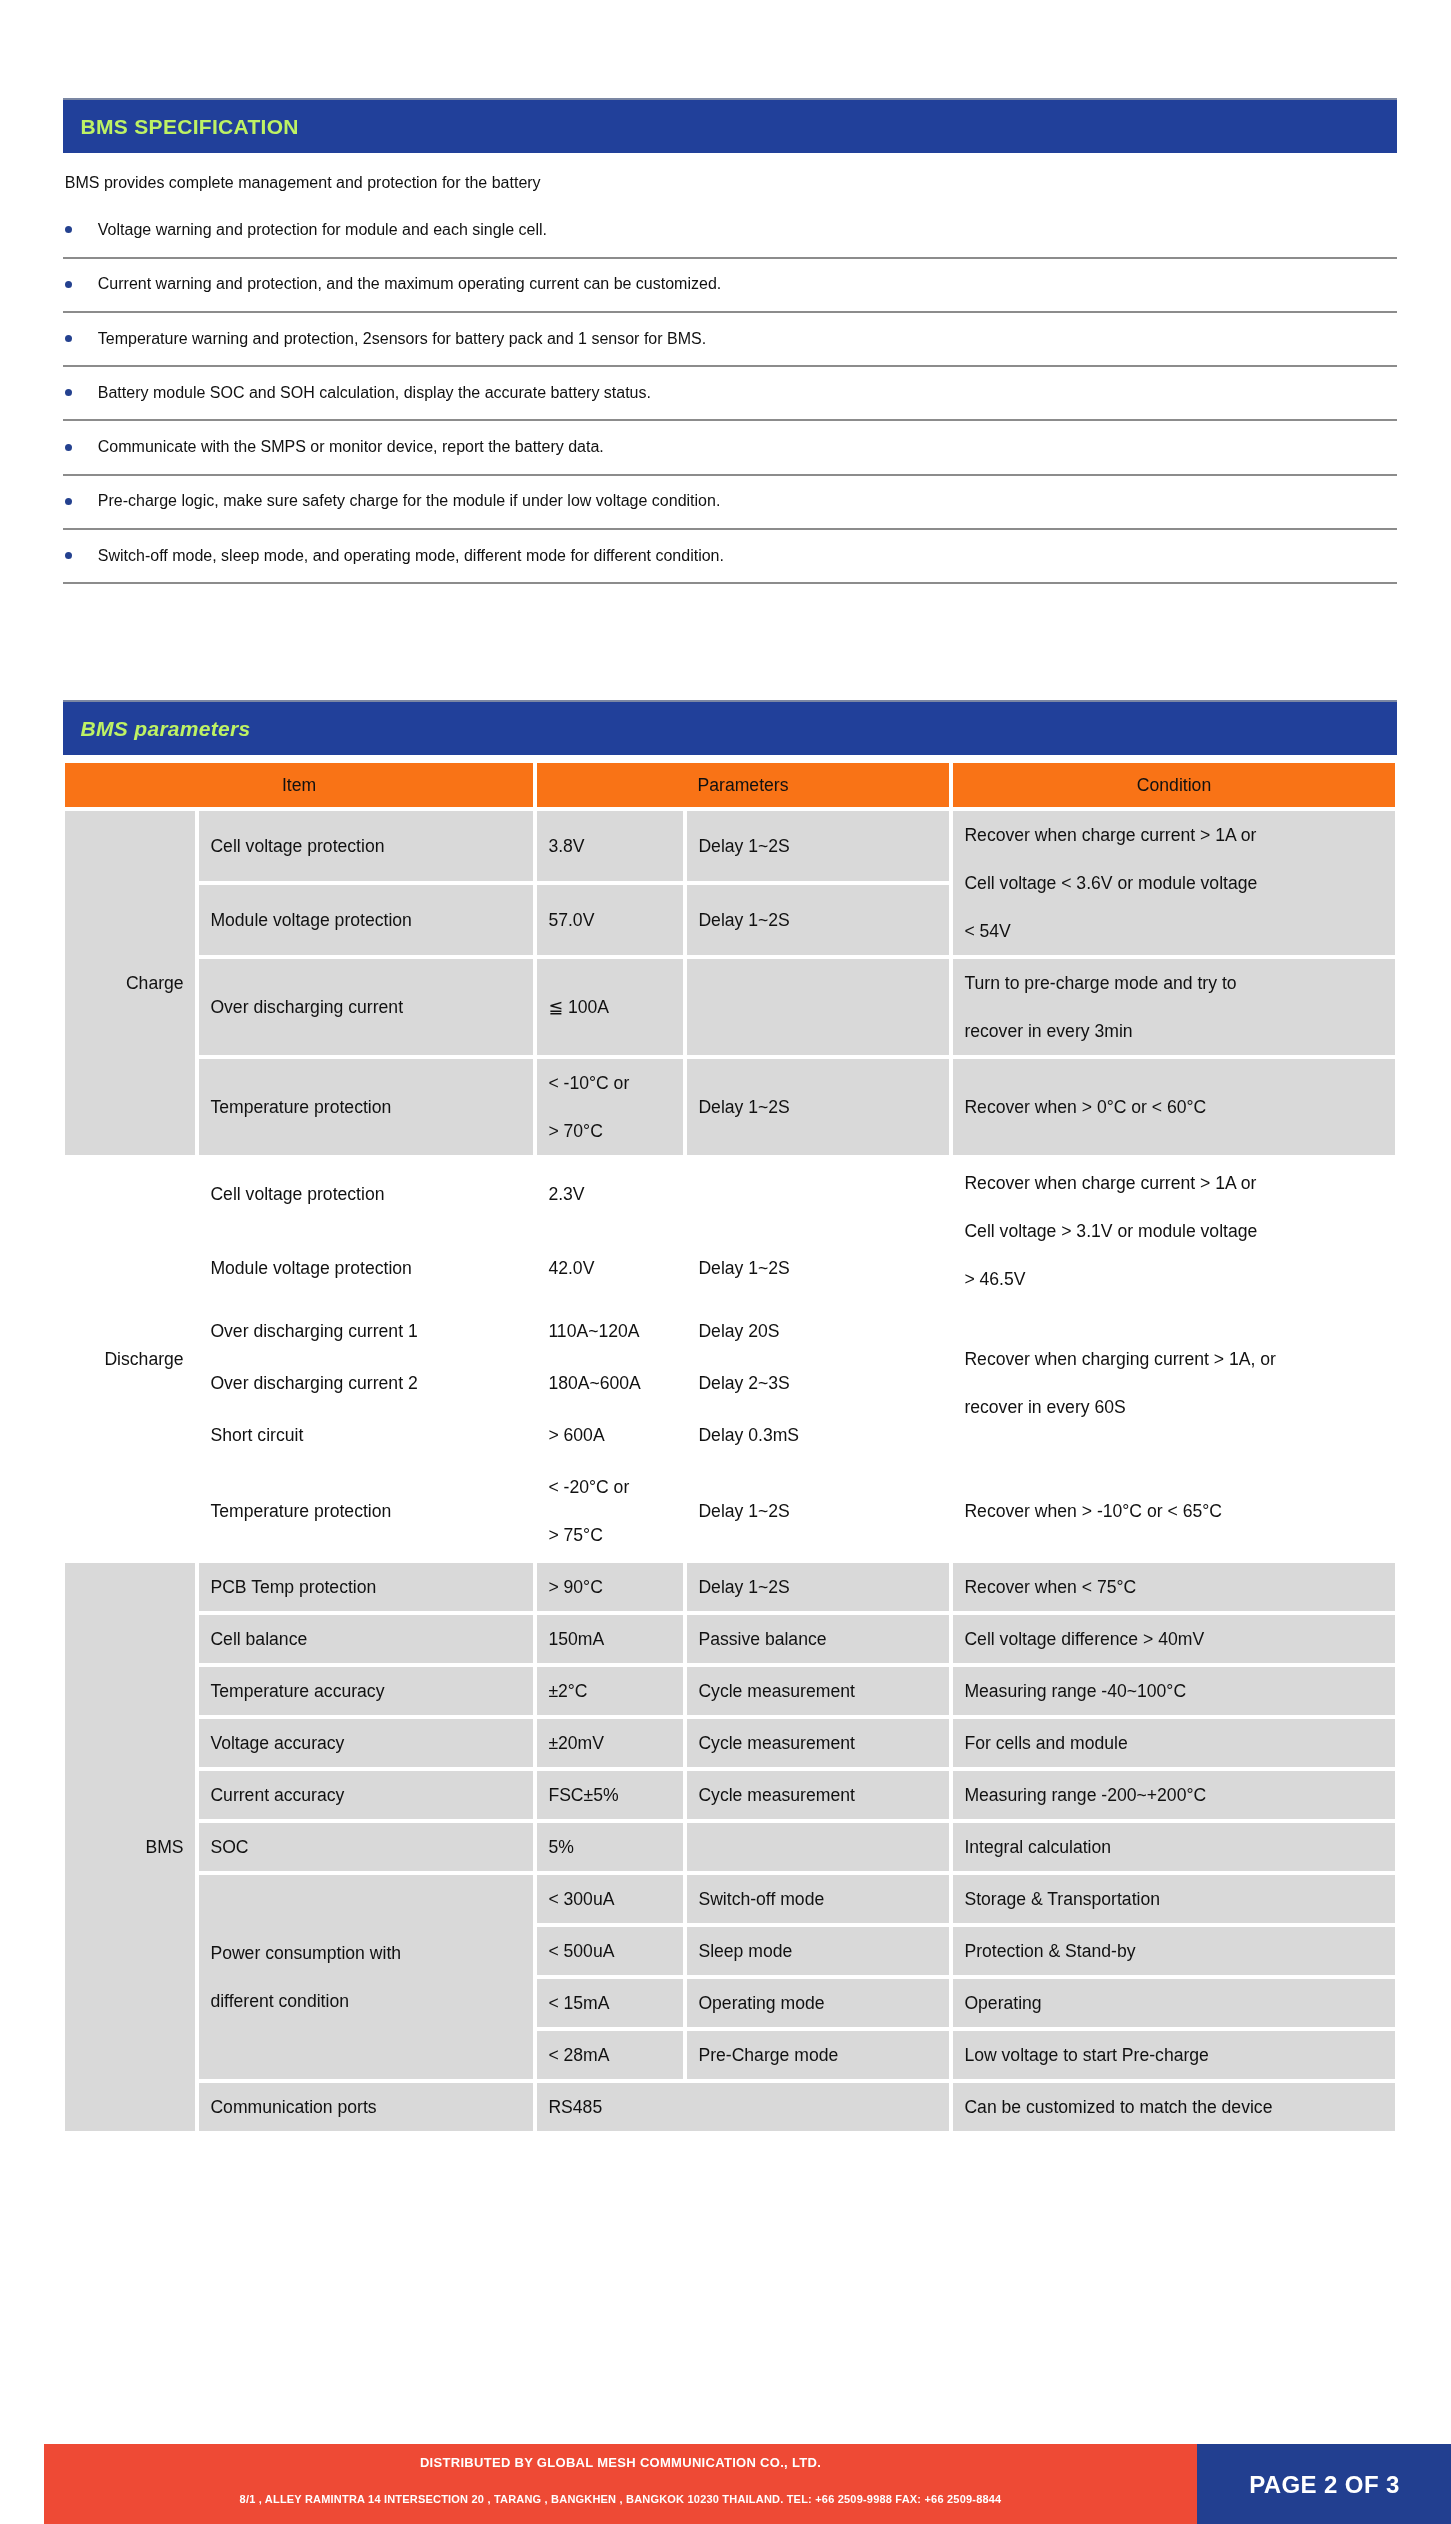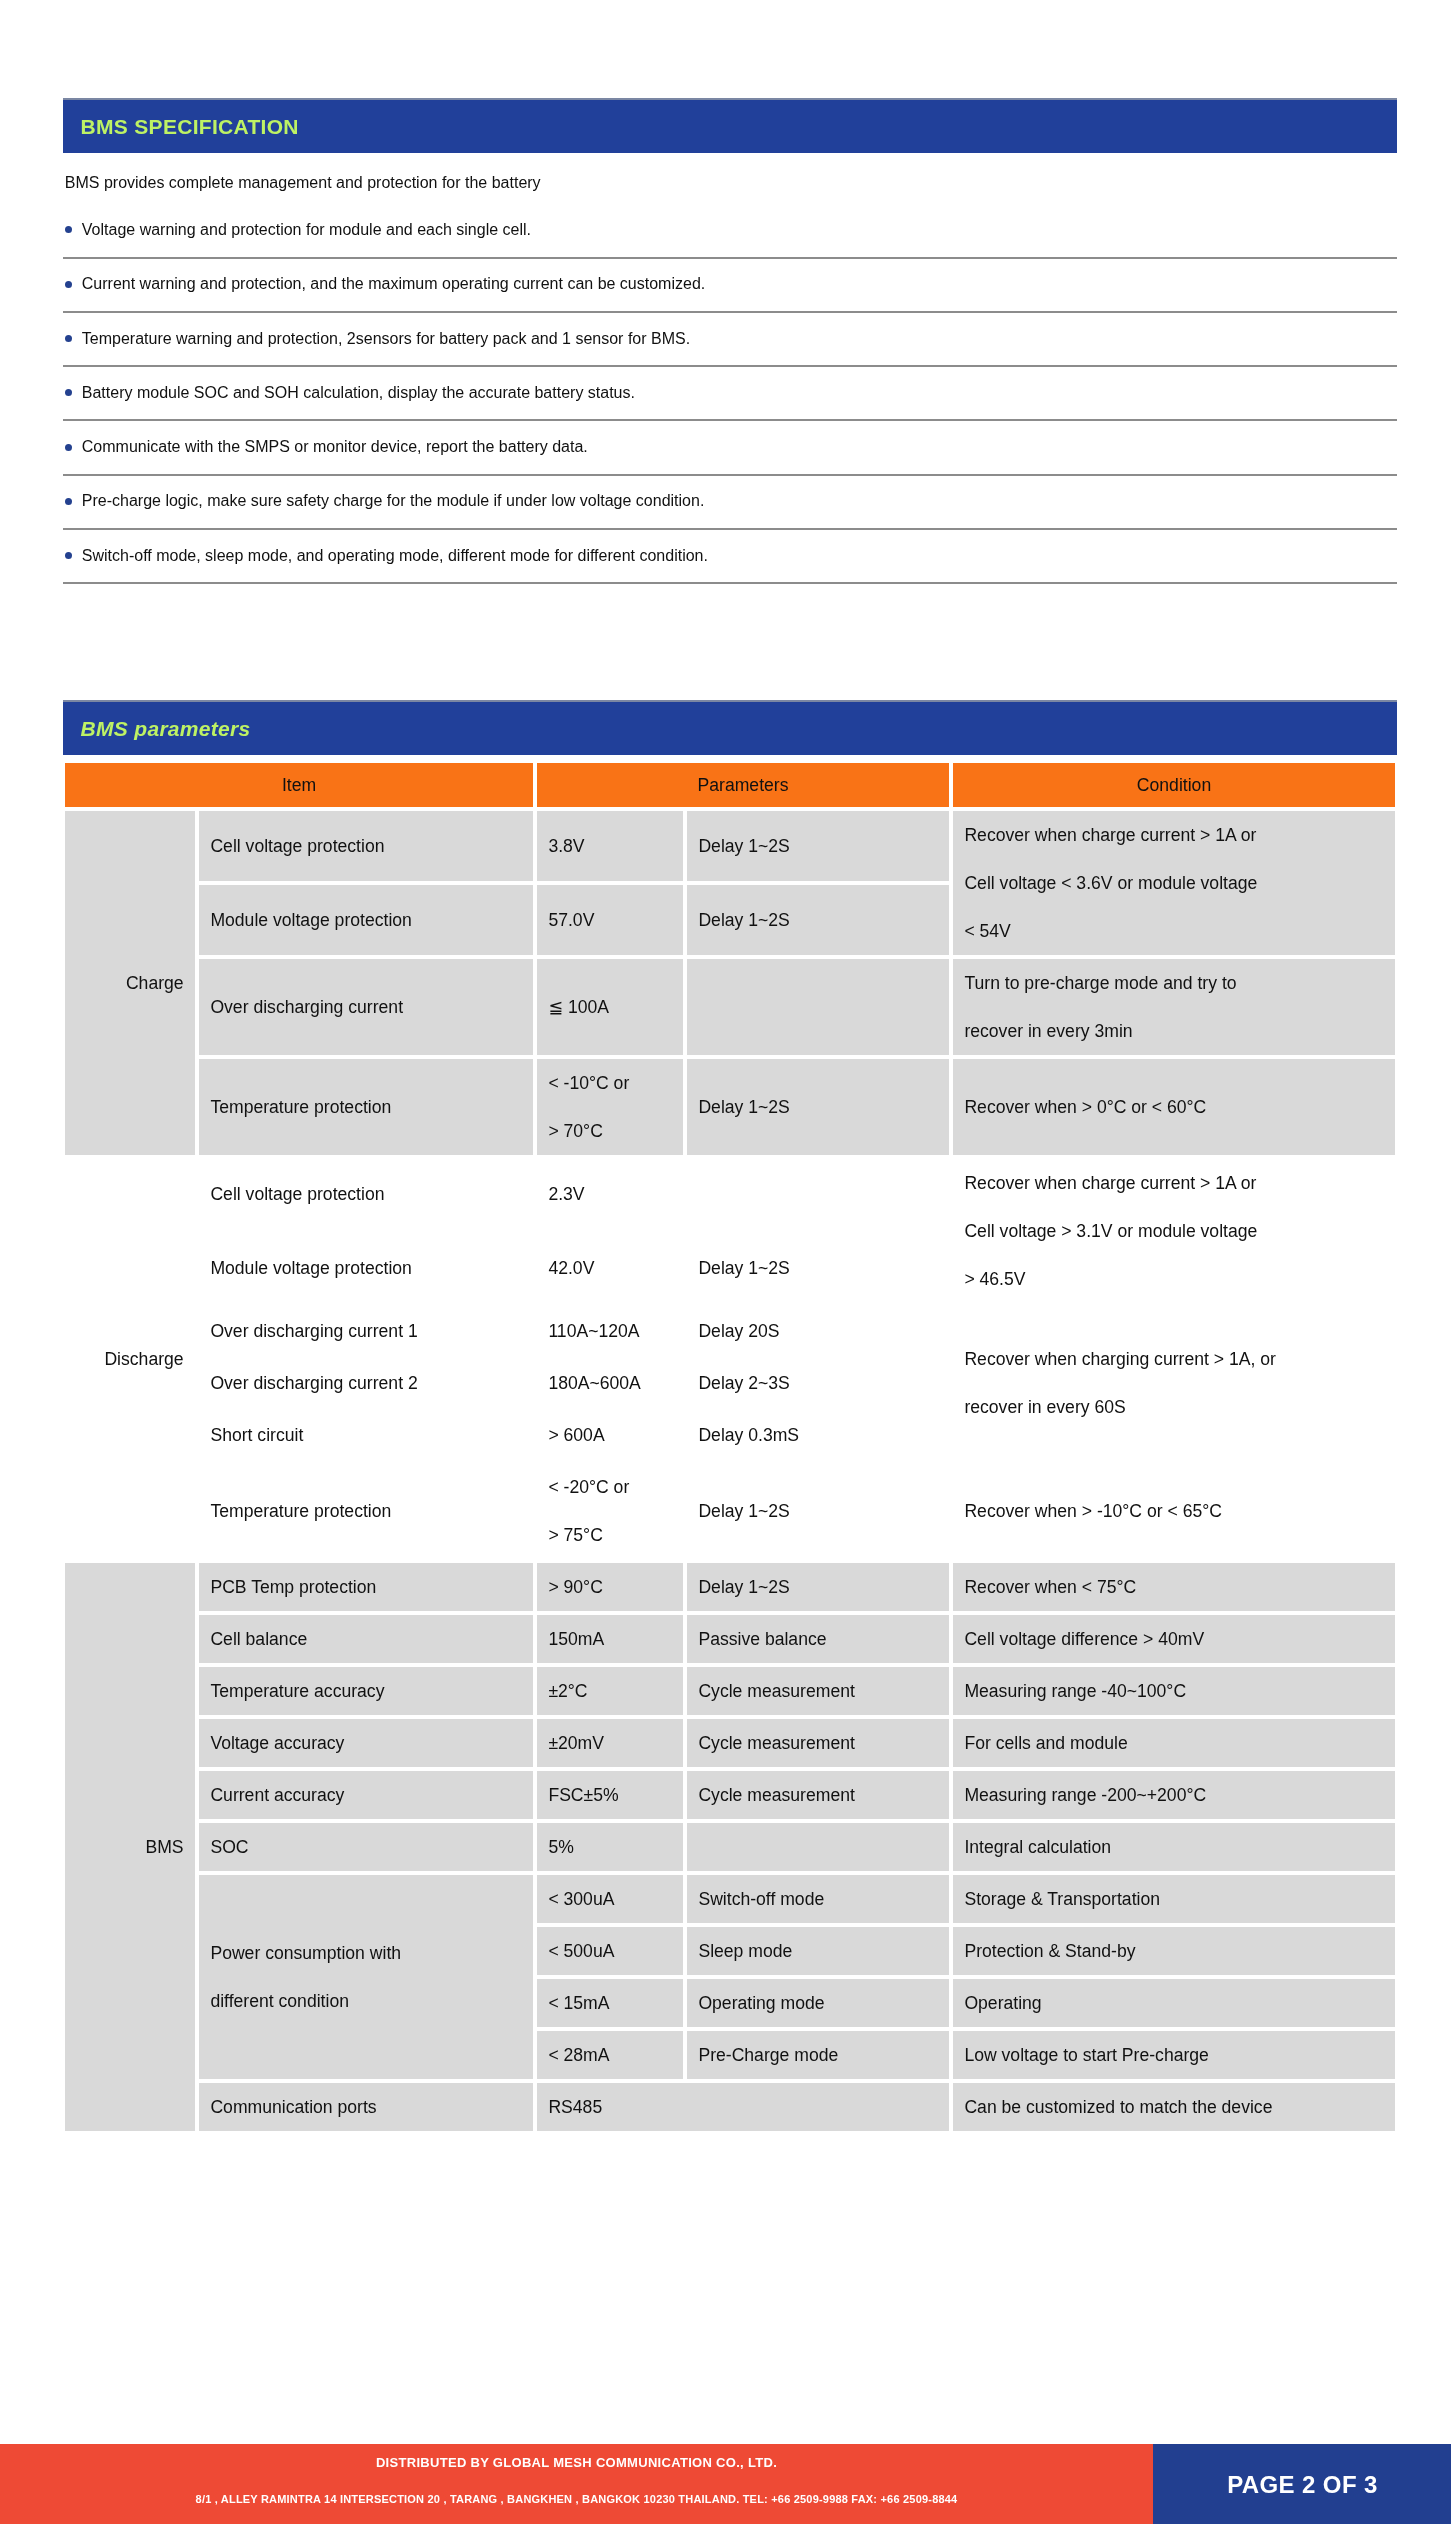--- a/index.html
+++ b/index.html
@@ -12,38 +12,38 @@
 
   .bar {
     background:#21409a; border-top:2.6px solid #7b87a3; height:55px;
     display:flex; align-items:center; padding-left:17.6px;
   }
   .bar .bar-title { color:#bef264; font-weight:bold; font-size:21px; letter-spacing:0.3px; }
   .spec-bar { margin-top:98px; }
   .intro { font-size:16px; margin:21px 0 12.3px 1.8px; }
 
   .bullet {
-    display:flex; align-items:center; gap:10px;
+    display:flex; align-items:center; gap:26px;
     padding:16.7px 0 17.6px 1.8px; border-bottom:2.6px solid #8c8c8c; font-size:16px;
   }
   .dot { width:7px; height:7px; border-radius:50%; background:#24418f; flex:none; }
 
   .params-bar { margin-top:116px; margin-bottom:6.1px;font-style:italic; }
 
   table.params { width:1334px; border-collapse:separate; border-spacing:0; table-layout:fixed; }
   table.params td {
     border:2.6px solid #ffffff; line-height:48px; padding:0 11.4px;
     vertical-align:middle; font-size:17.6px; white-space:pre-line; overflow:hidden;
   }
   tr.thead td { background:#f97316; text-align:center; font-size:17.6px; line-height:44px; }
   .sec-a td { background:#d9d9d9; }
   .sec-b td { background:#ffffff; border-color:#d9d9d9; }
   td.group { text-align:right; padding:0 3.5px; }
 
-  .footer { position:absolute; left:0; bottom:0; width:1452px; height:81px; display:flex; }
+  .footer { position:absolute; left:0; bottom:0; width:1452px; height:81px; display:flex;padding-left:44px; }
   .footer-red { width:1153px; background:#ee4a35; color:#fff; text-align:center; padding-top:11.4px; }
   .fl1 { font-size:13px; font-weight:bold; letter-spacing:0.3px; }
   .fl2 { font-size:11px; font-weight:bold; margin-top:23px; letter-spacing:0.2px; }
   .footer-blue { flex:1; background:#223f90; color:#fff; display:flex; align-items:center; justify-content:center; }
   .footer-blue span { font-weight:bold; font-size:24px; letter-spacing:0.4px; }
 </style>
 </head>
 <body>
 
 <div class="page">

